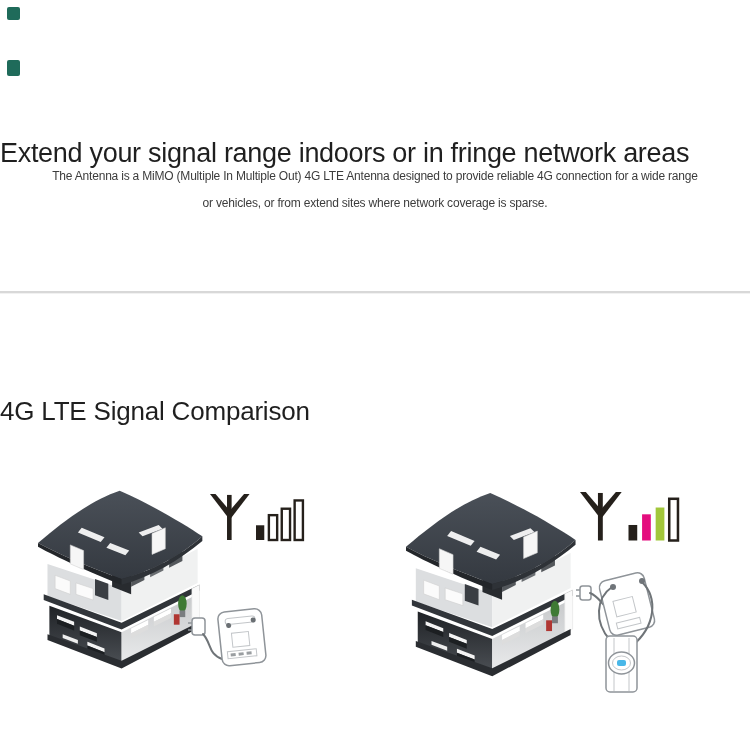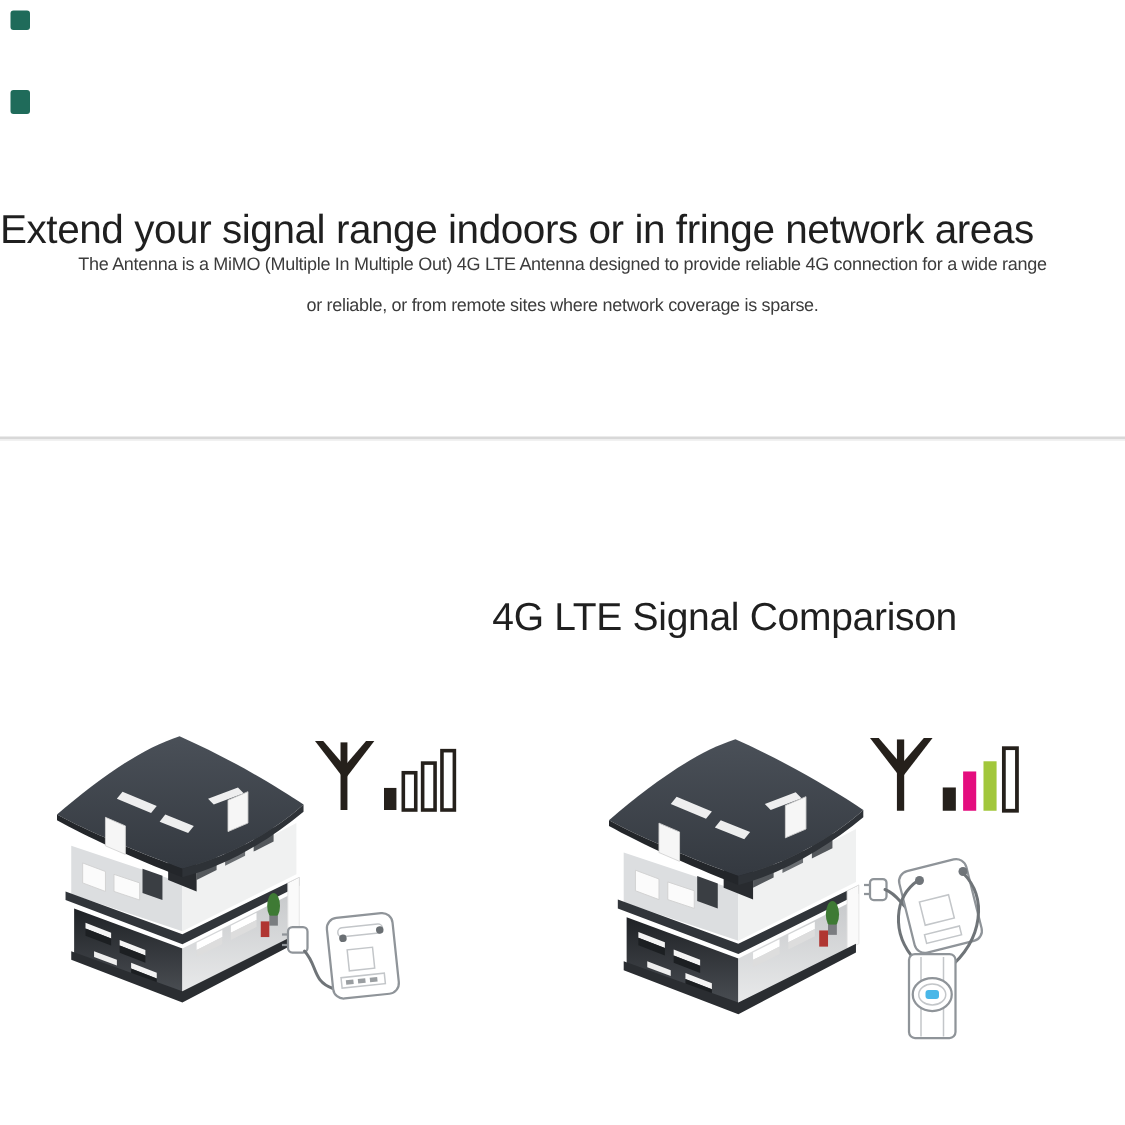--- a/index.html
+++ b/index.html
@@ -22,42 +22,42 @@
     font-size:12px;letter-spacing:-0.2px;line-height:26.5px;color:#3c3c3c;
   }
   .hero-desc .line{white-space:nowrap;}
 
   .divider{
     position:absolute;top:291px;left:0;width:750px;height:0;
     border-top:2px solid #d8d8d8;border-bottom:1px solid #f1f1f1;
   }
 
   .comparison-title{
-    position:absolute;top:372px;left:0;width:638px;text-align:right;
+    position:absolute;top:372px;left:0;width:638px;text-align:left;
     font-size:26px;letter-spacing:-0.2px;color:#1f1f1f;font-weight:400;line-height:34px;
   }
 
   .panel{position:absolute;top:484px;width:300px;height:212px;}
   #panel-before{left:30px;}
   #panel-after{left:400px;}
   svg{display:block;}
   .lineart{fill:#ffffff;stroke:#8f9499;stroke-width:1.5;}
   .lineart-thin{fill:none;stroke:#c3c6c9;stroke-width:1;}
   .cable{fill:none;stroke:#6f7478;stroke-width:2;stroke-linecap:round;}
 </style>
 </head>
 <body>
 
 <div id="mark1" class="corner-mark" style="background: rgb(31, 107, 90);"></div>
 <div id="mark2" class="corner-mark" style="background: rgb(31, 107, 90);"></div>
 
 <h1 class="hero-title">Extend your signal range indoors or in fringe network areas</h1>
 <div class="hero-desc">
   <div class="line">The Antenna is a MiMO (Multiple In Multiple Out) 4G LTE Antenna designed to provide reliable 4G connection for a wide range</div>
-  <div class="line">or reliable, or from remote sites where network coverage is sparse.</div>
+  <div class="line">or vehicles, or from extend sites where network coverage is sparse.</div>
 </div>
 
 <div class="divider"></div>
 
 <h2 class="comparison-title">4G LTE Signal Comparison</h2>
 
 <svg width="0" height="0" style="position:absolute" aria-hidden="true">
   <defs>
     <linearGradient id="roofGrad" x1="0" y1="0" x2="0" y2="1">
       <stop offset="0" stop-color="#4a5058"></stop>

